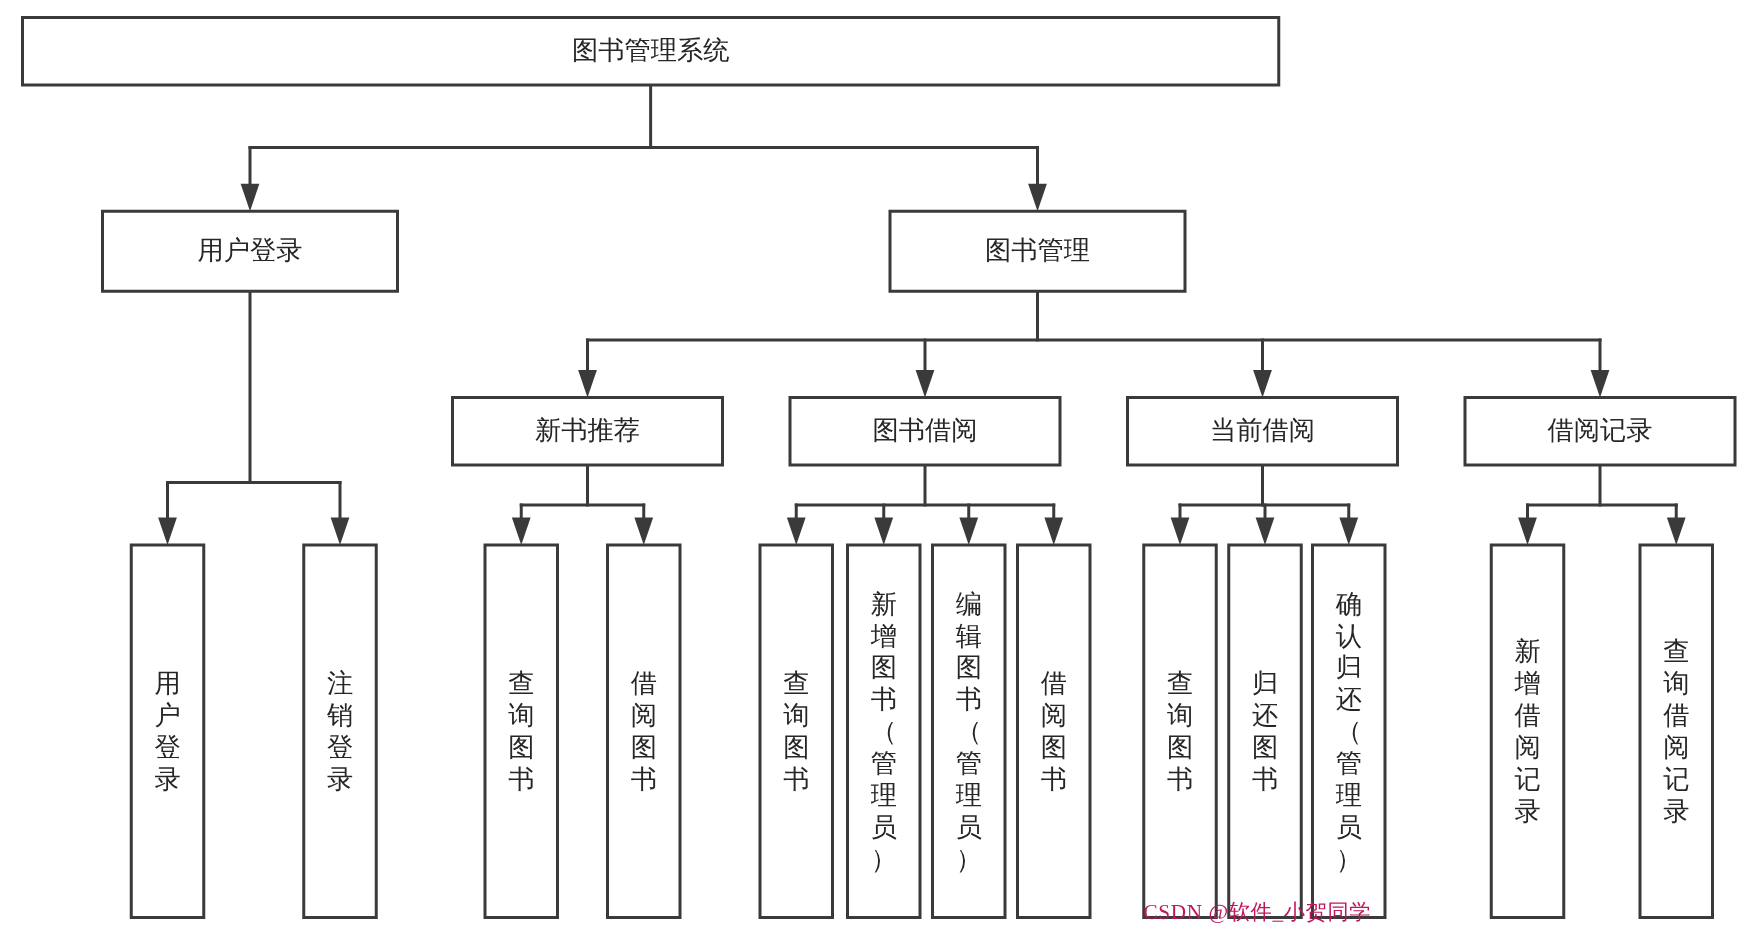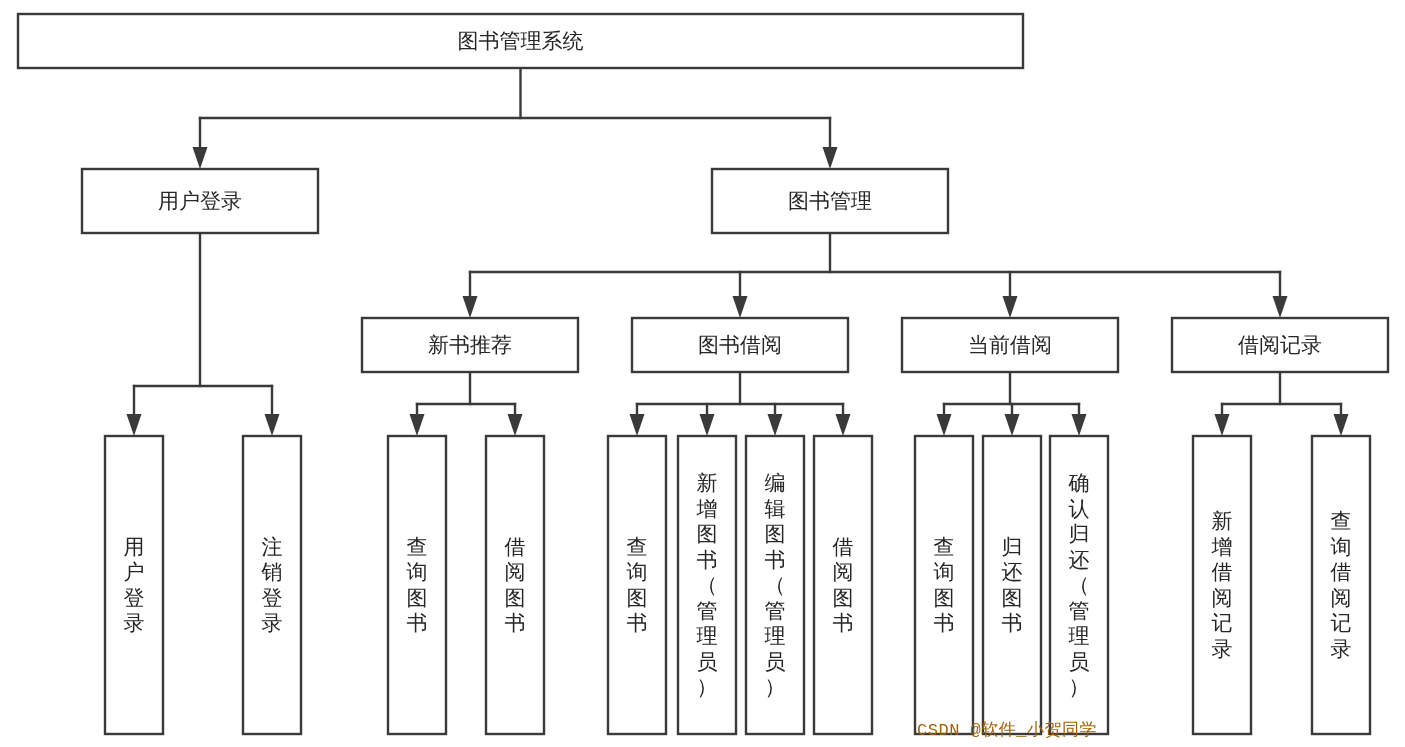--- a/index.html
+++ b/index.html
@@ -51,23 +51,23 @@
   .node-label-v {
     font-family: "Liberation Sans", "DejaVu Sans", sans-serif;
     font-size: 21px;
     fill: #262626;
     text-anchor: middle;
   }
   .watermark-text {
     position: absolute;
     right: 14px;
     bottom: 6px;
-    font-family: Liberation Mono, monospace;
+    font-family: Liberation Serif, serif;
     font-size: 17px;
-    color: #a16207;
+    color: #be185d;
     letter-spacing: 0.5px;
     white-space: nowrap;
     user-select: none;
   }
 </style>
 </head>
 <body>
 
 <div id="diagram-root">
   <svg class="diagram-svg" id="diagram-svg" viewBox="0 0 1405 747" xmlns="http://www.w3.org/2000/svg">

